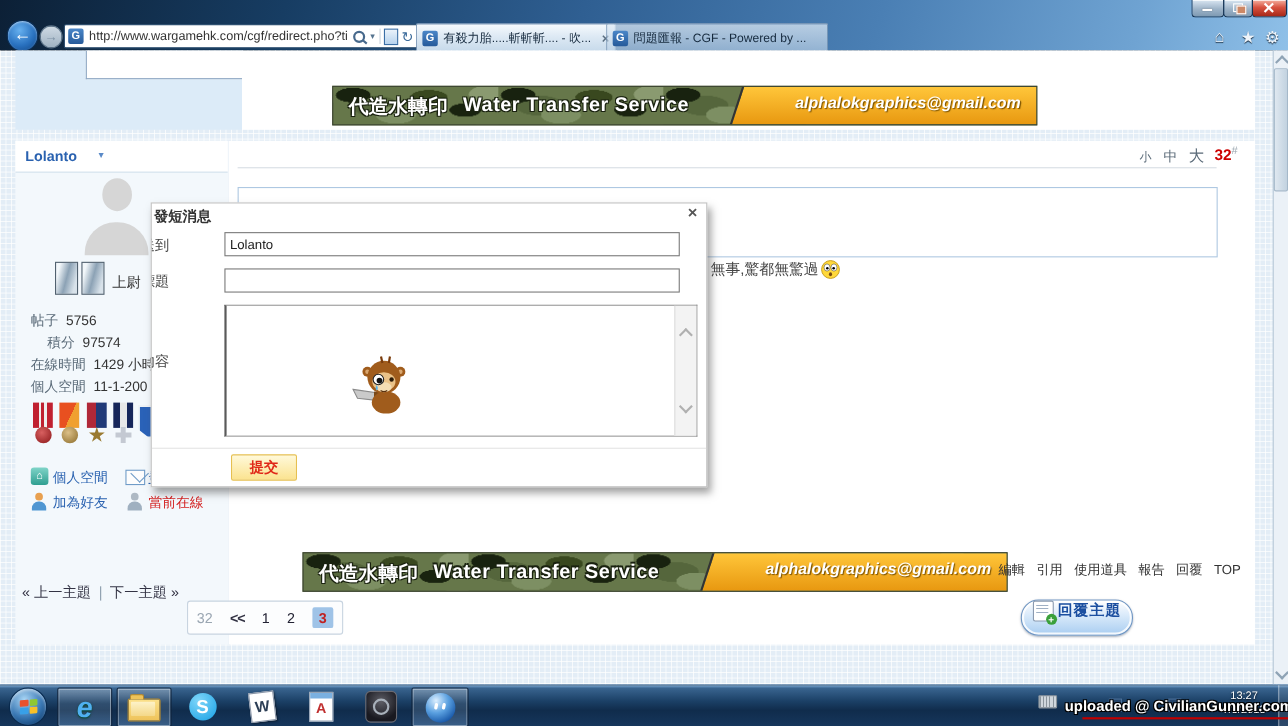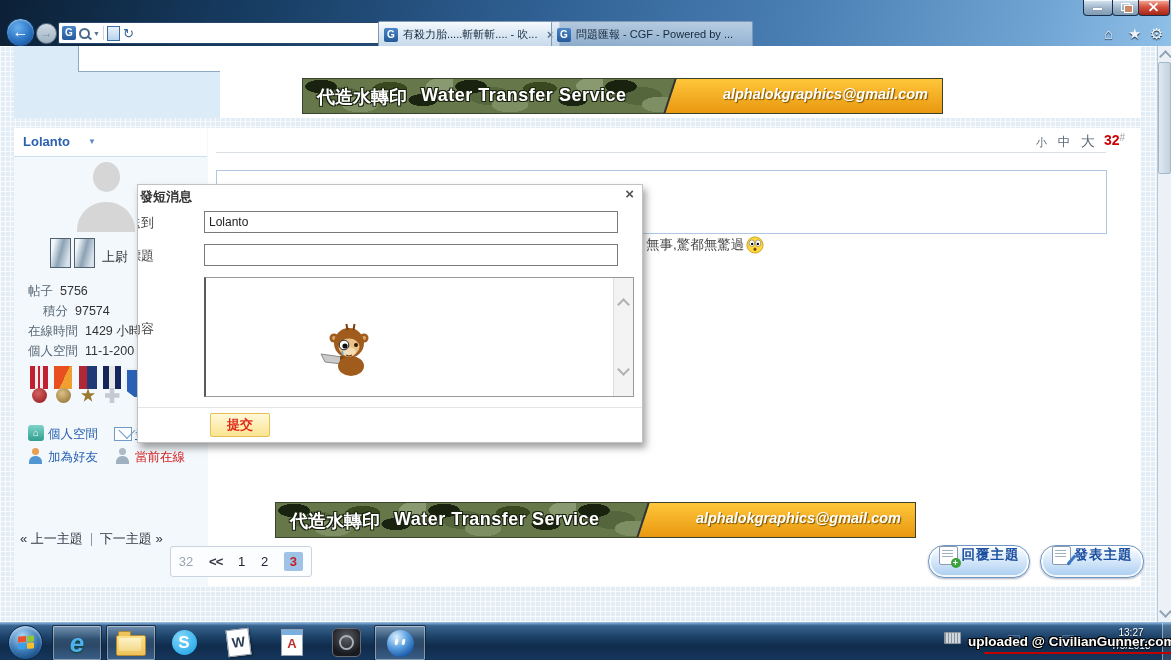--- a/index.html
+++ b/index.html
@@ -255,20 +255,21 @@
     <div class="abs winbtn cls">
         <div class="abs glyph-x1"></div>
         <div class="abs glyph-x2"></div>
       </div>
 
     <div class="abs navbtn" id="backbtn"><span>←</span></div>
     <div class="abs navbtn" id="fwdbtn"><span>→</span></div>
 
     <div class="abs" id="addrbar">
       <div class="fav">G</div>
+      <input id="urlinput" value="http://www.wargamehk.com/cgf/redirect.pho?ti" style="">
       <div class="mag"></div>
       <span class="addr-caret">▼</span>
       <div class="addr-sep"></div>
       <div class="pgico"></div>
       <span class="refresh">↻</span>
     </div>
 
     <div class="abs tab" id="tab1">
       <div class="fav">G</div>
       <span class="tab-title">有殺力胎.....斬斬斬.... - 吹...</span>
@@ -416,40 +417,44 @@
       <div id="dlg-divider"></div>
       <div id="dlg-submit">提交</div>
     </div>
 
     <div class="abs banner" id="banner2">
       <span class="ban-cn">代造水轉印</span>
       <span class="ban-en">Water Transfer Service</span>
       <div class="ban-yellow"></div>
       <span class="ban-email">alphalokgraphics@gmail.com</span>
     </div>
+    <div class="actions" id="p2actions">
+      <span>編輯</span>
+      <span>引用</span>
+      <span>使用道具</span>
+      <span>報告</span>
+      <span>回覆</span>
+      <span>TOP</span>
+    </div>
 
     <div class="abs" id="topicnav">
       <span>« 上一主題</span>
       <div class="nav-sep"></div>
       <span>下一主題 »</span>
     </div>
     <div class="abs" id="pagerbox">
       <span id="pg-total">32</span>
       <span id="pg-rewind">&lt;&lt;</span>
       <span class="pg-num">1</span>
       <span class="pg-num">2</span>
       <span id="pg-current">3</span>
     </div>
     <div class="abs act-btn" id="btn-reply">
       <div class="bico plus"></div>
       <span class="lbl">回覆主題</span>
-    </div>
-    <div class="abs act-btn" id="btn-post">
-      <div class="bico pen"></div>
-      <span class="lbl">發表主題</span>
     </div>
 
   </div>
 
   <div class="abs" id="taskbar">
     <div class="abs" id="startorb">
       <div class="flag">
           <i class="f1"></i>
           <i class="f2"></i>
           <i class="f3"></i>

